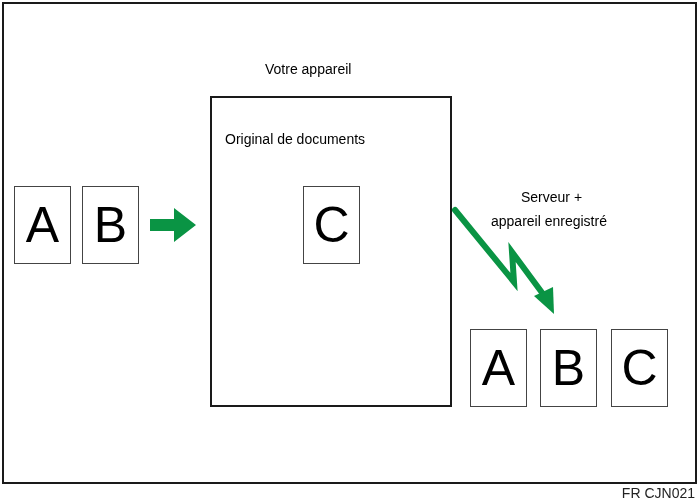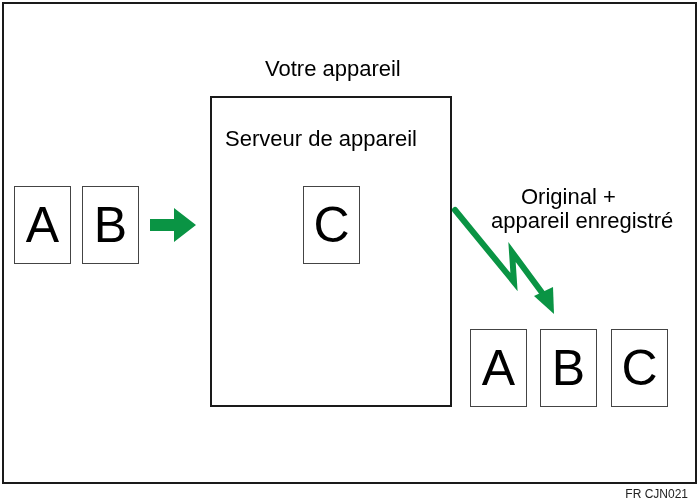--- a/index.html
+++ b/index.html
@@ -2,43 +2,43 @@
 <html><head>
 <meta charset="utf-8">
 <style>
   html, body { margin:0; padding:0; background:#ffffff; }
   body { width:699px; height:503px; position:relative; overflow:hidden;
          font-family:"Liberation Sans", sans-serif; color:#000; }
   .frame { position:absolute; left:2px; top:2px; width:691px; height:478px;
            border:2px solid #1a1a1a; box-sizing:content-box; }
   .device { position:absolute; left:210px; top:96px; width:238px; height:307px;
             border:2px solid #1a1a1a; }
-  .label { position:absolute; font-size:22px; line-height:22px; white-space:nowrap; }
+  .label { position:absolute; font-size:14px; line-height:22px; white-space:nowrap; }
   .page { position:absolute; width:55px; height:76px; border:1px solid #444;
           background:#fff; display:flex; align-items:center; justify-content:center;
           font-size:50px; line-height:50px; }
-  .code { position:absolute; right:11px; bottom:2px; font-size:12px; color:#222; }
+  .code { position:absolute; right:4px; bottom:2px; font-size:14px; color:#222; }
   svg.overlay { position:absolute; left:0; top:0; }
 </style>
 </head>
 <body>
 
 <div class="frame"></div>
 
 <div class="label" style="left:265px; top:58px;">Votre appareil</div>
 
 <div class="device"></div>
-<div class="label" style="left:225px; top:128px;">Serveur de appareil</div>
+<div class="label" style="left:225px; top:128px;">Original de documents</div>
 
 <div class="page" style="left:14px; top:186px;">A</div>
 <div class="page" style="left:82px; top:186px;">B</div>
 
 <div class="page" style="left:303px; top:186px;">C</div>
 
-<div class="label" style="left:521px; top:186px;">Original +</div>
+<div class="label" style="left:521px; top:186px;">Serveur +</div>
 <div class="label" style="left:491px; top:210px;">appareil enregistré</div>
 
 <div class="page" style="left:470px; top:329px;">A</div>
 <div class="page" style="left:540px; top:329px;">B</div>
 <div class="page" style="left:611px; top:329px;">C</div>
 
 <svg class="overlay" width="699" height="503" viewBox="0 0 699 503">
 
   <g>
     <polygon points="150,219 174,219 174,208 196,225 174,242 174,231 150,231" fill="#0a9444"></polygon>

